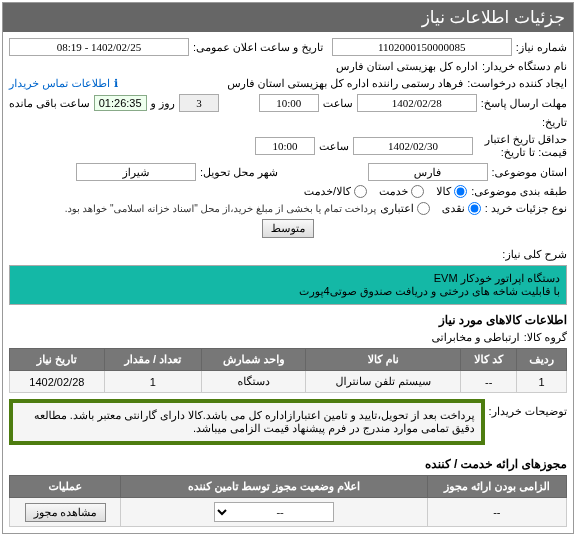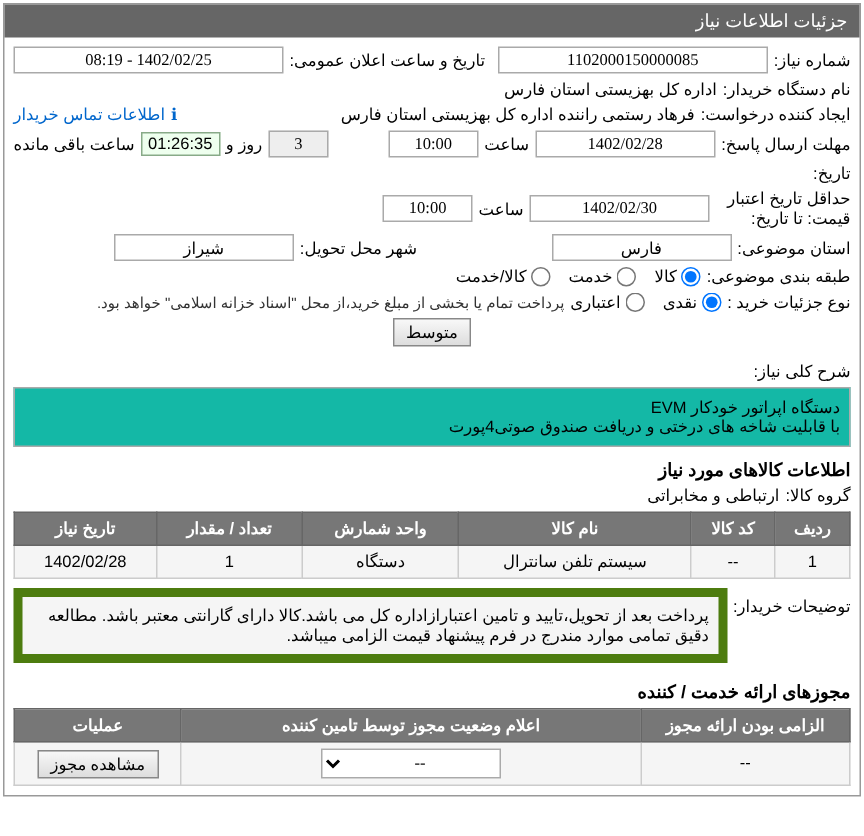--- a/index.html
+++ b/index.html
@@ -1,38 +1,38 @@
 <!DOCTYPE html>
 <html dir="rtl" lang="fa"><head>
 <meta charset="utf-8">
 <style>
 * { box-sizing: border-box; margin: 0; padding: 0; }
 body { font-family: Tahoma, sans-serif; font-size: 11px; background: #fff; direction: rtl; }
 .panel { border: 1px solid #999; margin: 2px; }
-.panel-header { background: #666; color: #fff; padding: 4px 8px; font-size: 12px; }
+.panel-header { background: #666; color: #fff; padding: 4px 8px; font-size: 17px; }
 .panel-body { padding: 6px; }
 .row { display: flex; align-items: center; margin-bottom: 4px; gap: 4px; flex-wrap: wrap; }
 .label { font-size: 11px; white-space: nowrap; }
 .input { border: 1px solid #aaa; background: #fff; padding: 2px 4px; font-size: 11px; font-family: Tahoma; text-align: center; }
 .input-wide { width: 180px; }
 .input-med { width: 120px; }
 .input-sm { width: 60px; }
 .input-xs { width: 40px; }
 .input-disabled { background: #eee; }
 .btn { background: linear-gradient(#f8f8f8,#ddd); border: 1px solid #888; padding: 2px 8px; font-size: 11px; font-family: Tahoma; cursor: pointer; }
 .link { color: #0066cc; cursor: pointer; font-size: 11px; }
 .radio-group { display: flex; gap: 12px; align-items: center; }
 .radio-item { display: flex; align-items: center; gap: 3px; }
 .note { font-size: 10px; color: #333; }
 .textarea-box { border: 1px solid #aaa; background: #14b8a6; padding: 6px; font-size: 11px; width: 100%; min-height: 40px; text-align: right; }
 .section-label { font-weight: bold; padding: 4px 0; font-size: 12px; }
 table.data { width: 100%; border-collapse: collapse; font-size: 11px; }
 table.data th { background: #777; color: #fff; padding: 4px; border: 1px solid #666; text-align: center; }
 table.data td { background: #f5f5f5; padding: 4px; border: 1px solid #ccc; text-align: center; }
-.buyer-desc { border: 6px solid #4d7c0f; background: #f5f5f5; padding: 6px; font-size: 11px; }
+.buyer-desc { border: 4px solid #4d7c0f; background: #f5f5f5; padding: 6px; font-size: 11px; }
 .two-col { display: flex; gap: 20px; }
 .col { flex: 1; }
 .countdown { border: 1px solid #8a8; background: #efe; padding: 1px 4px; font-size: 11px; direction: ltr; display: inline-block; }
 .spacer { flex: 1; }
 </style>
 </head>
 <body>
 
 <div class="panel">
   <div class="panel-header">جزئیات اطلاعات نیاز</div>

